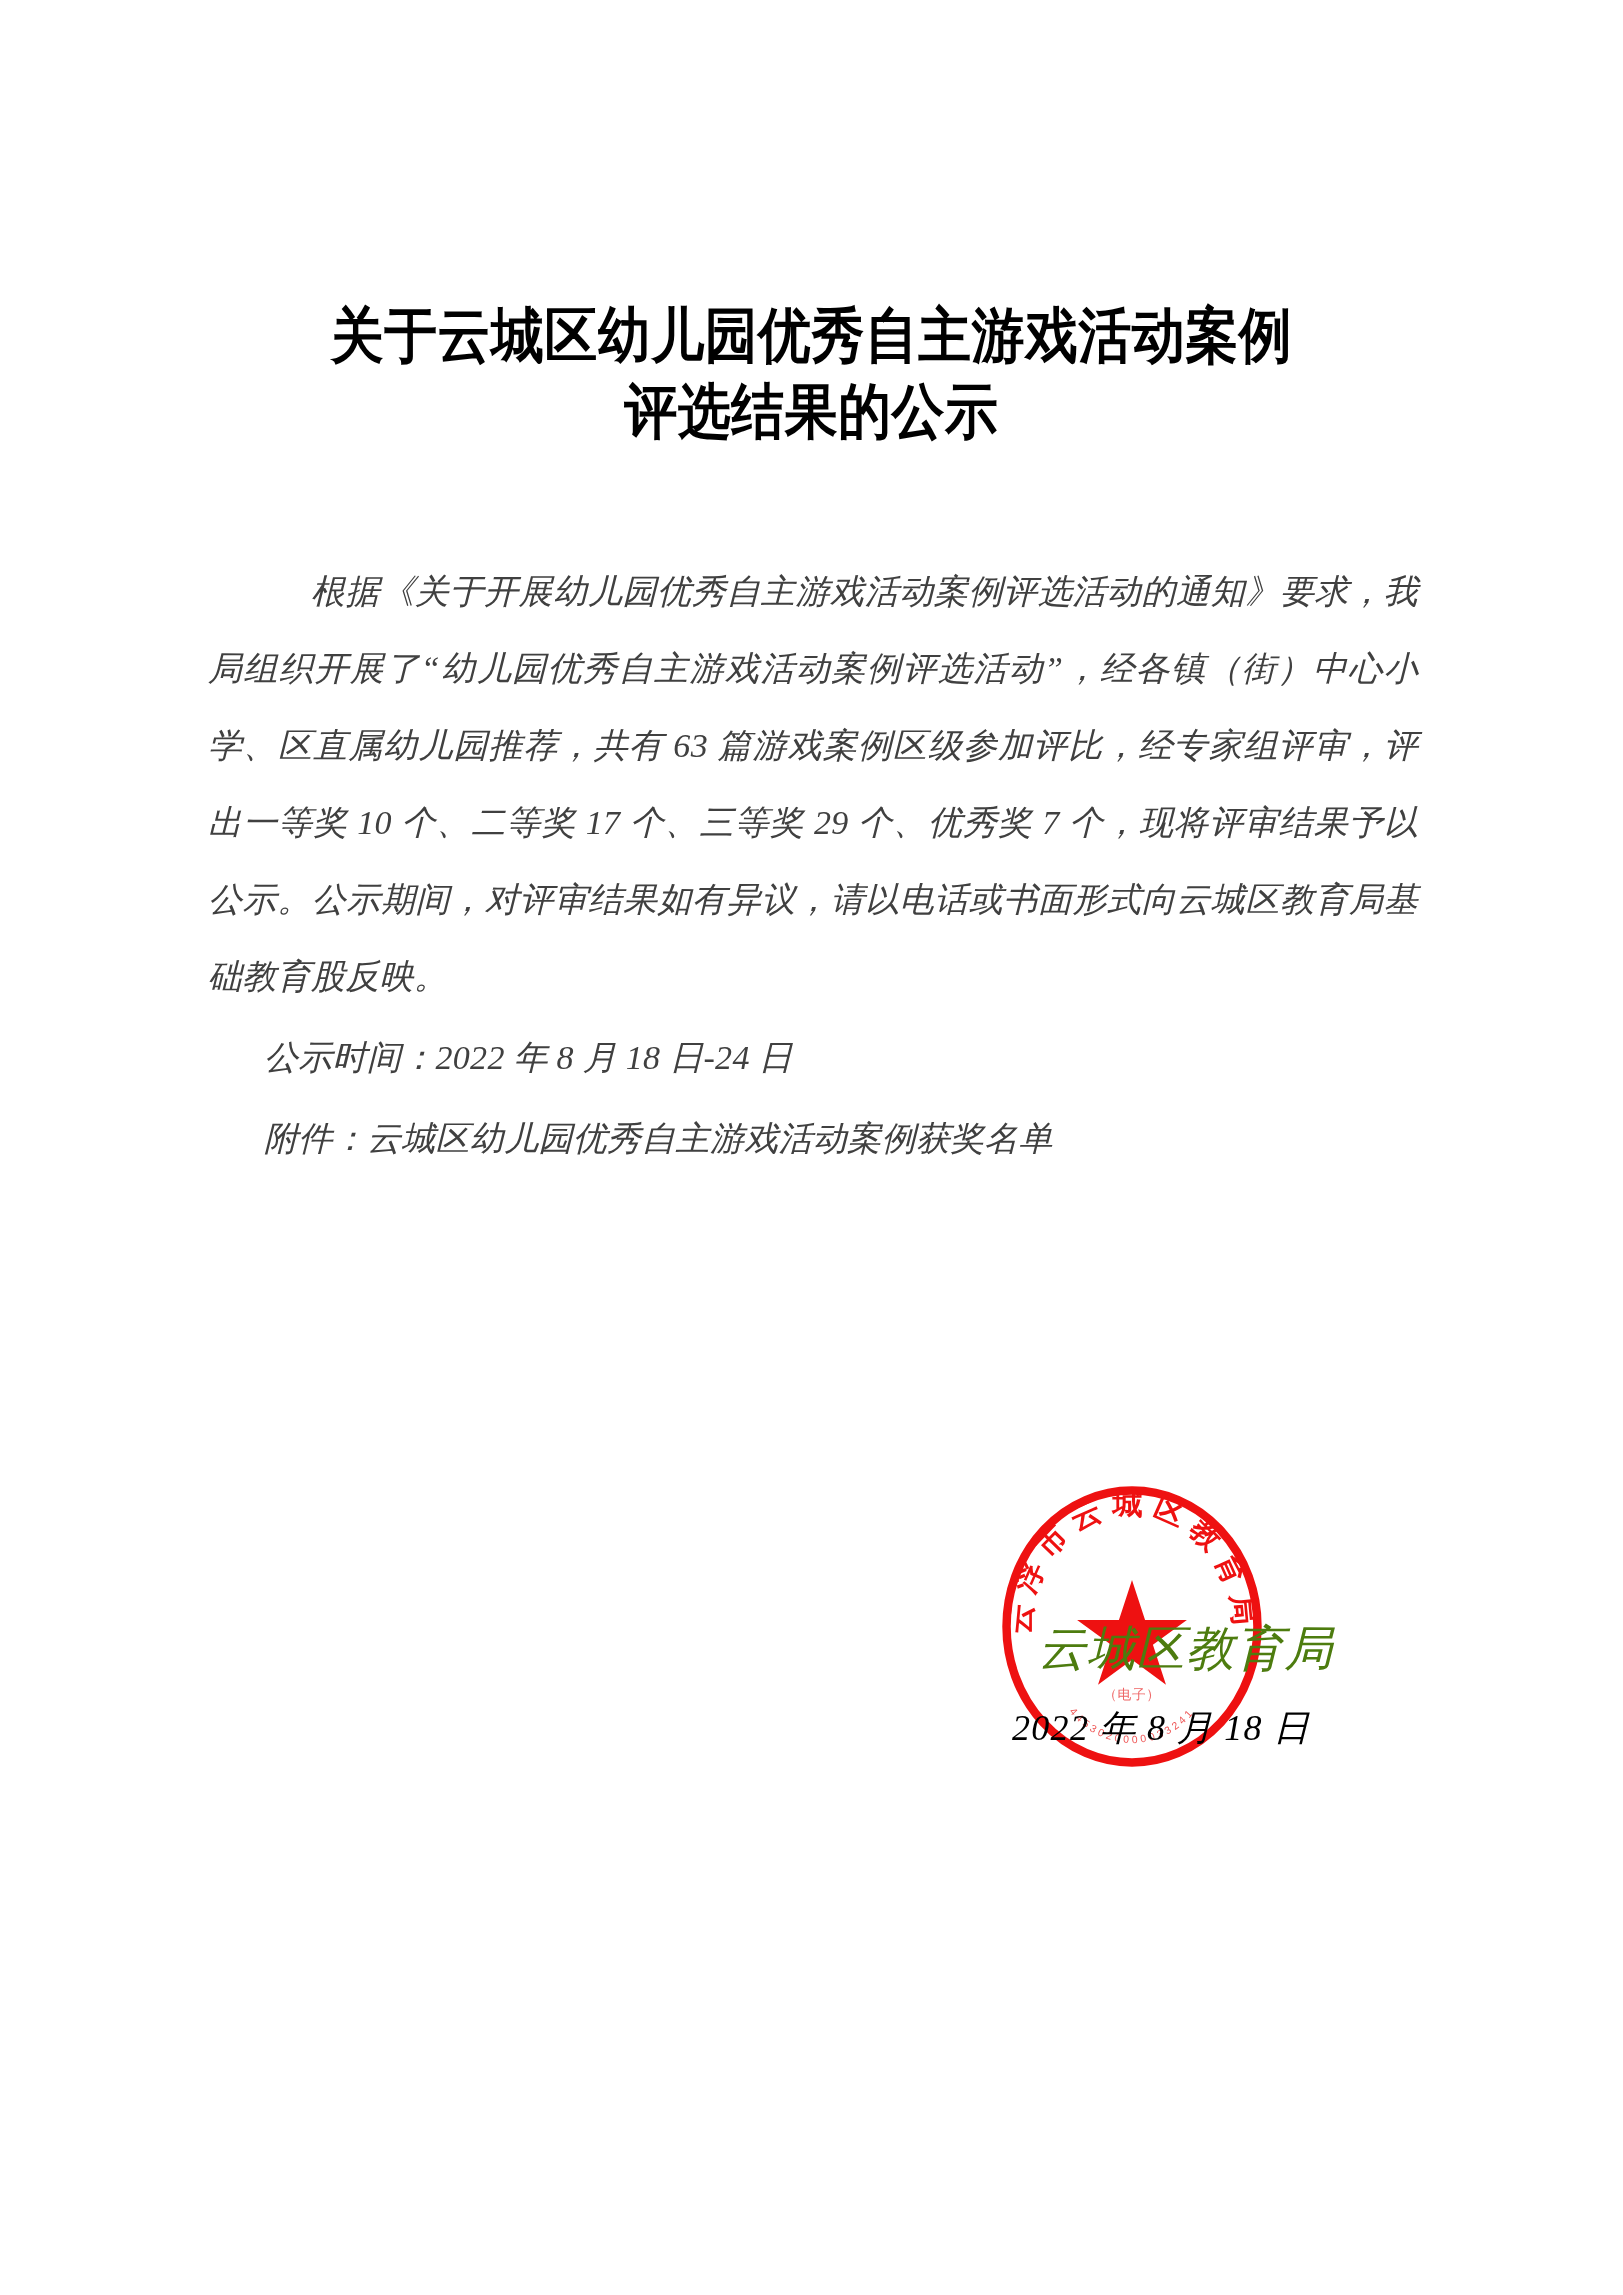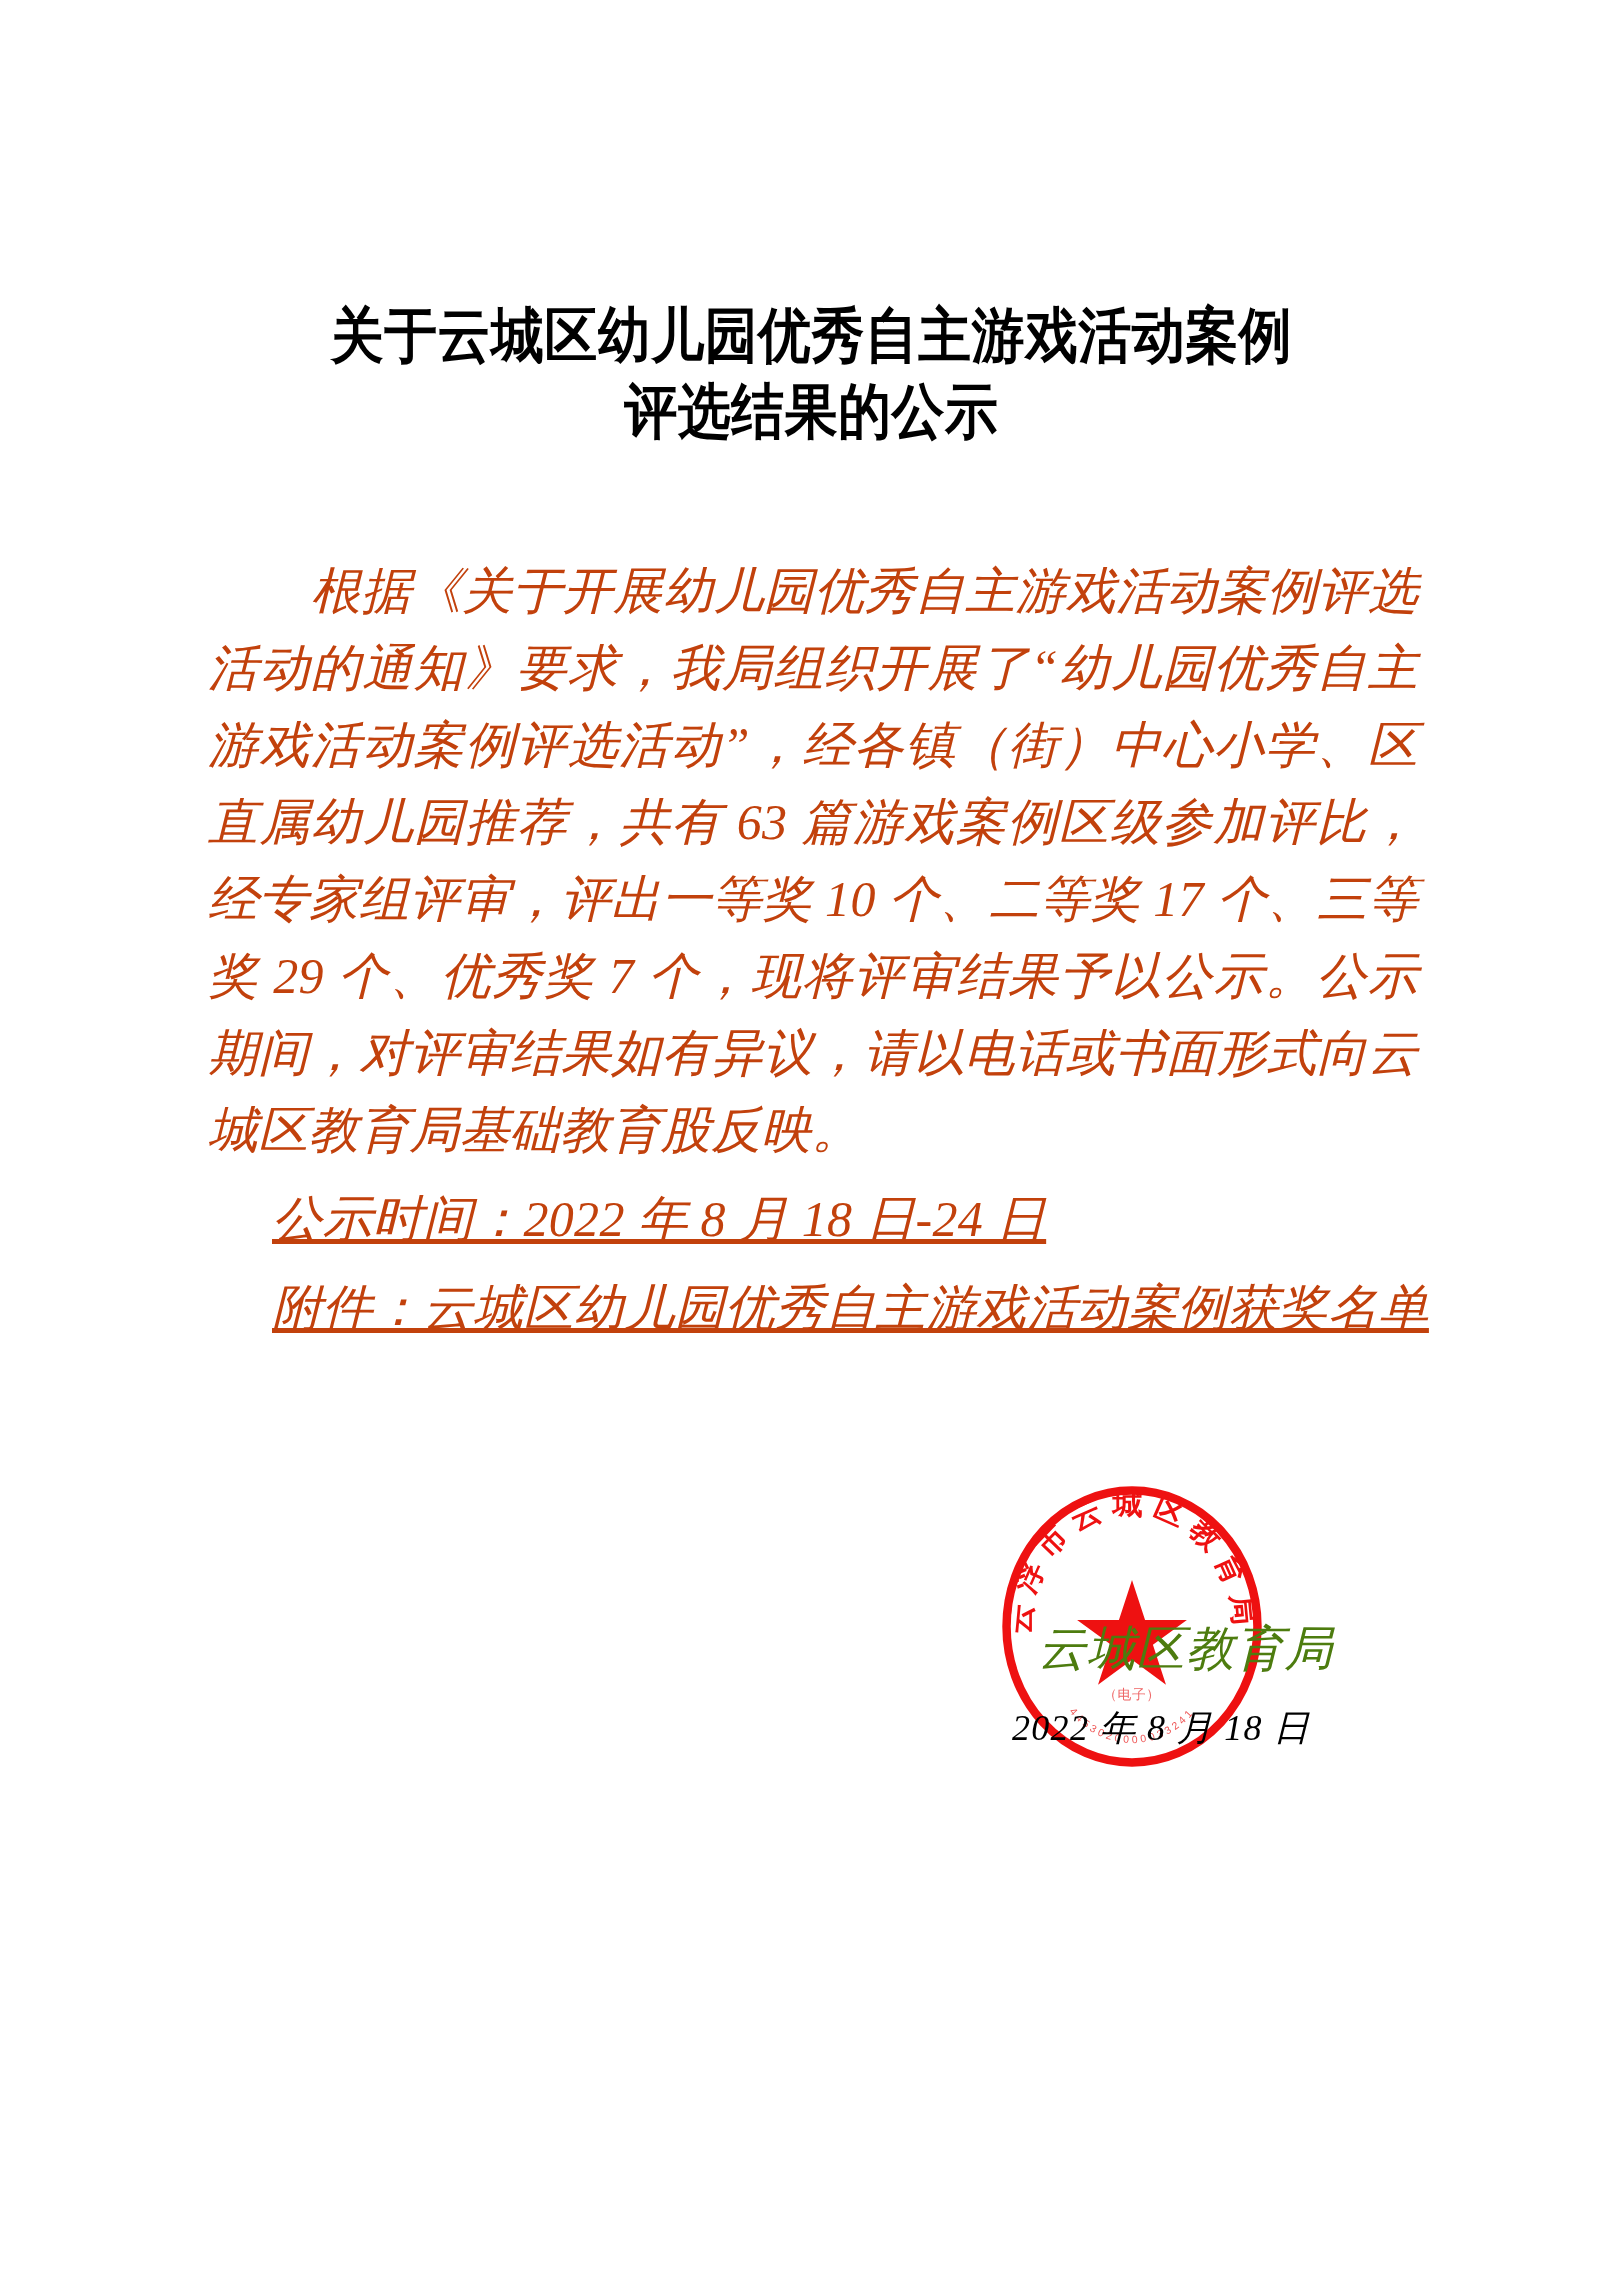--- a/index.html
+++ b/index.html
@@ -36,40 +36,39 @@
   }
   .doc-title .tline { display: block; white-space: nowrap; }
 
   
   .body-block {
     position: absolute;
     left: 208px;
     top: 553px;
     width: 1210px;
     font-family: "Liberation Serif", "DejaVu Serif", serif;
-    font-size: 50px;
+    font-size: 34px;
     line-height: 77px;
-    color: #c2410c;
+    color: #404040;
     font-style: italic;
     letter-spacing: 0.3px;
   }
 
   .para {
     margin: 0;
     text-align: justify;
     text-align-last: left;
     text-justify: inter-character;
     text-indent: 103px;
   }
 
   .info-line {
-    margin: 12px;
+    margin: 4px;
     white-space: nowrap;
     text-indent: 52px;
-    text-decoration: underline;
   }
 
   
   .sign-area {
     position: absolute;
     left: 935px;
     top: 1439px;
     width: 484px;
     height: 419px;
   }

